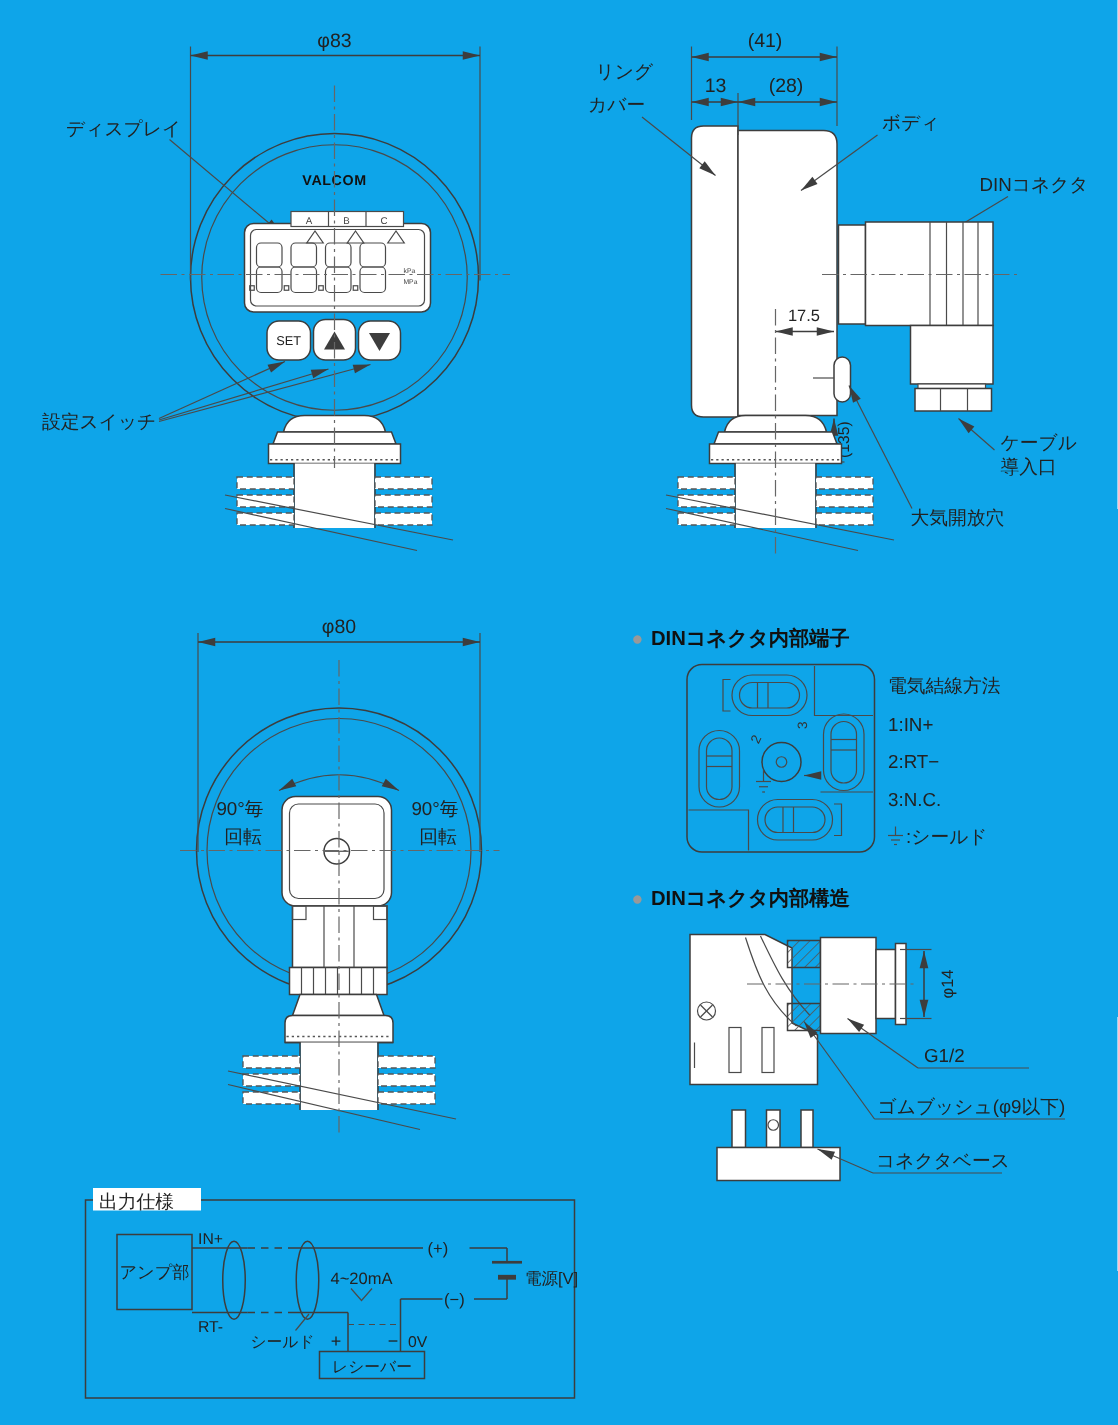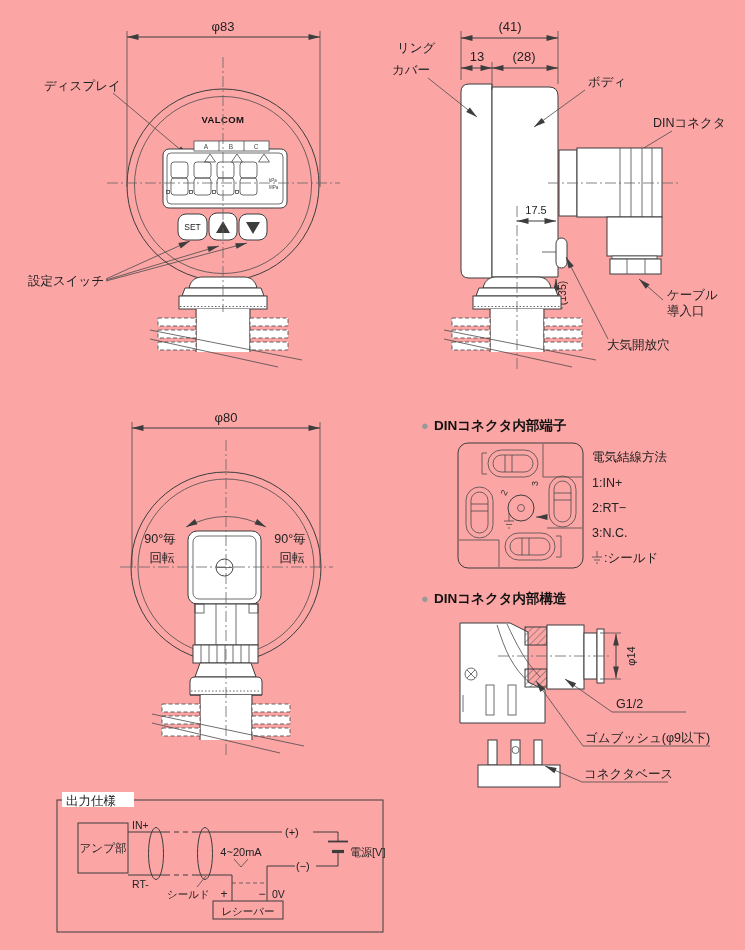--- a/index.html
+++ b/index.html
@@ -1,16 +1,16 @@
 <!DOCTYPE html>
 <html><head>
 <meta charset="utf-8">
 <style>
   html,body{margin:0;padding:0;background:#ffffff;}
-  #canvas{position:relative;width:745px;height:950px;background:#fca5a5;overflow:hidden;}
+  #canvas{position:relative;width:745px;height:950px;background:#0ea5e9;overflow:hidden;}
   svg{font-family:"Liberation Sans",sans-serif;}
   .ln{fill:none;stroke:#3d3d3d;stroke-width:1;}
   .thin{fill:none;stroke:#4a4a4a;stroke-width:0.8;}
   .wf{fill:#ffffff;stroke:#3d3d3d;stroke-width:1;}
   .wfthin{fill:#ffffff;stroke:#4a4a4a;stroke-width:0.8;}
   .cl{fill:none;stroke:#666;stroke-width:0.8;stroke-dasharray:11 3 2 3;}
   .dash{fill:#ffffff;stroke:#555;stroke-width:0.9;stroke-dasharray:4 2.5;}
   .dotln{fill:none;stroke:#555;stroke-width:0.9;stroke-dasharray:1.5 2;}
   .txt{fill:#222;font-size:12.5px;}
   .dim{fill:#222;font-size:13px;}

